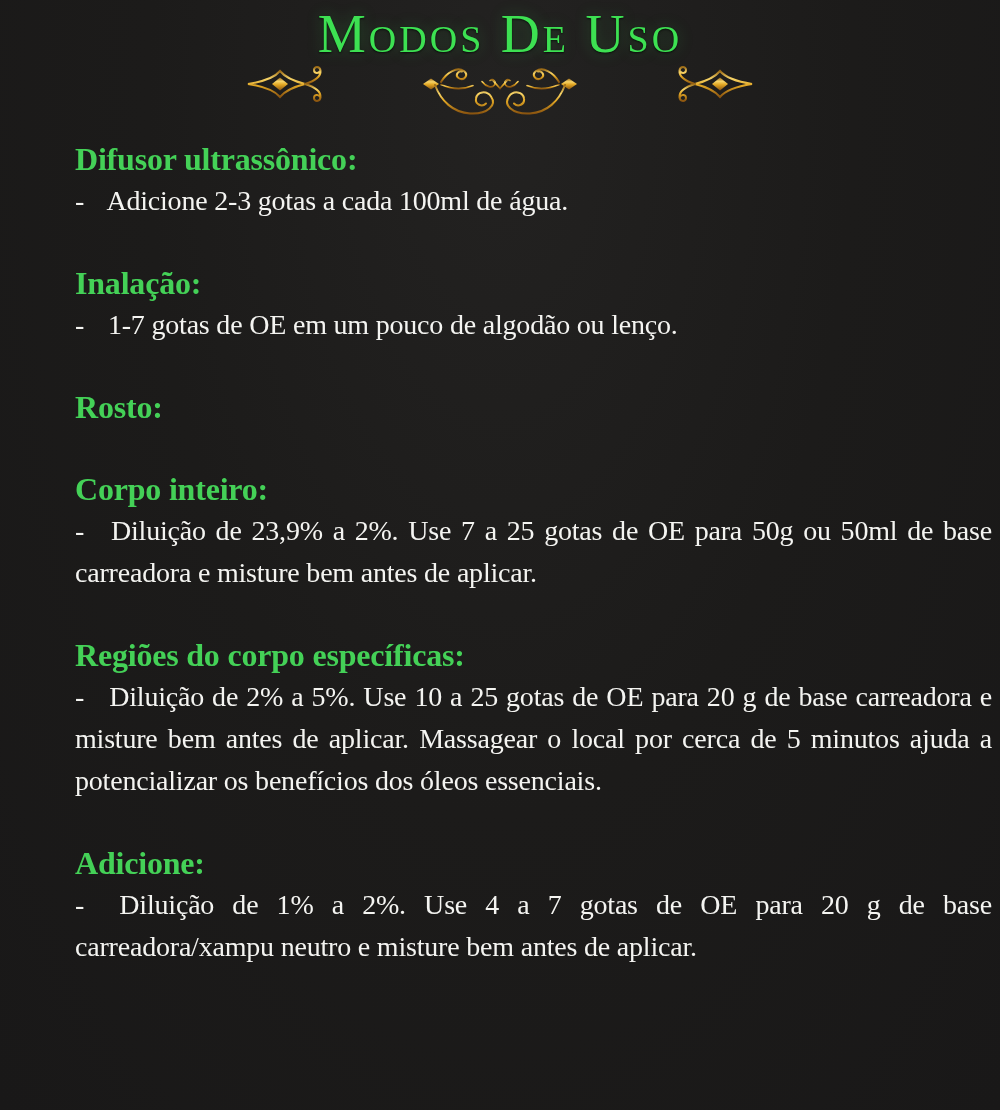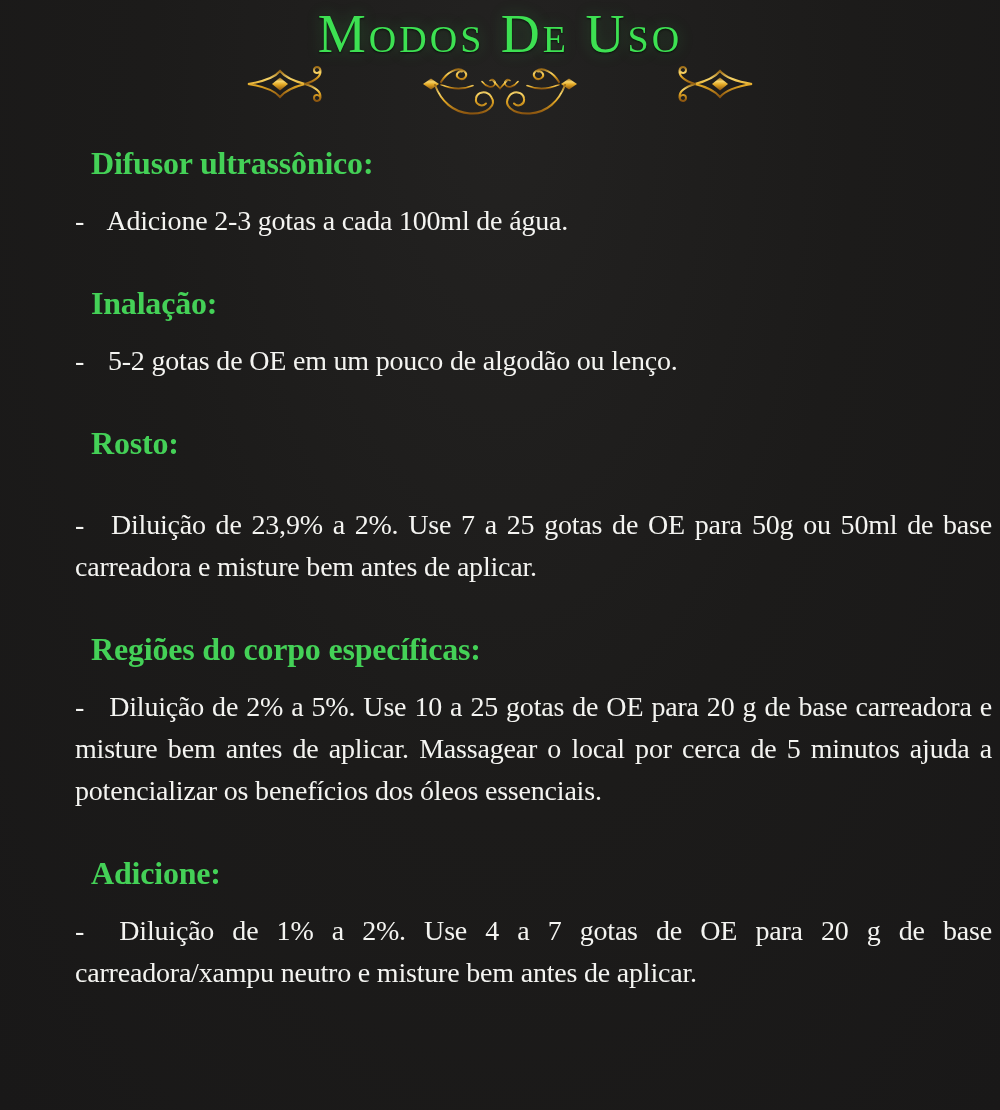--- a/index.html
+++ b/index.html
@@ -26,21 +26,21 @@
     display:block;
     width:510px; height:62px;
     margin:0 auto;
   }
   .content {
     margin:12px 8px 0 75px;
   }
   .section { margin:0 0 40px 0; }
   .section:last-child { margin-bottom:0; }
   .section-heading {
-    margin:16px; padding:0;
+    margin:0; padding:0;
     font-size:32px;
     line-height:42px;
     font-weight:700;
     letter-spacing:-0.2px;
     color:#44d157;
   }
   .section-body {
     margin:0; padding:0;
     font-size:28px;
     line-height:42px;
@@ -101,29 +101,30 @@
       <p class="section-body">
         <span class="dash">-</span>
         <span>Adicione 2-3 gotas a cada 100ml de água.</span>
       </p>
     </div>
 
     <div class="section">
       <h2 class="section-heading">Inalação:</h2>
       <p class="section-body">
         <span class="dash">-</span>
-        <span>5-2 gotas de OE em um pouco de algodão ou lenço.</span>
+        <span>1-7 gotas de OE em um pouco de algodão ou lenço.</span>
       </p>
     </div>
 
     <div class="section">
       <h2 class="section-heading">Rosto:</h2>
     </div>
 
     <div class="section">
+      <h2 class="section-heading">Corpo inteiro:</h2>
       <p class="section-body">
         <span class="dash">-</span>
         <span>Diluição de 23,9% a 2%. Use 7 a 25 gotas de OE para 50g ou 50ml de base carreadora e misture bem antes de aplicar.</span>
       </p>
     </div>
 
     <div class="section">
       <h2 class="section-heading">Regiões do corpo específicas:</h2>
       <p class="section-body">
         <span class="dash">-</span>

